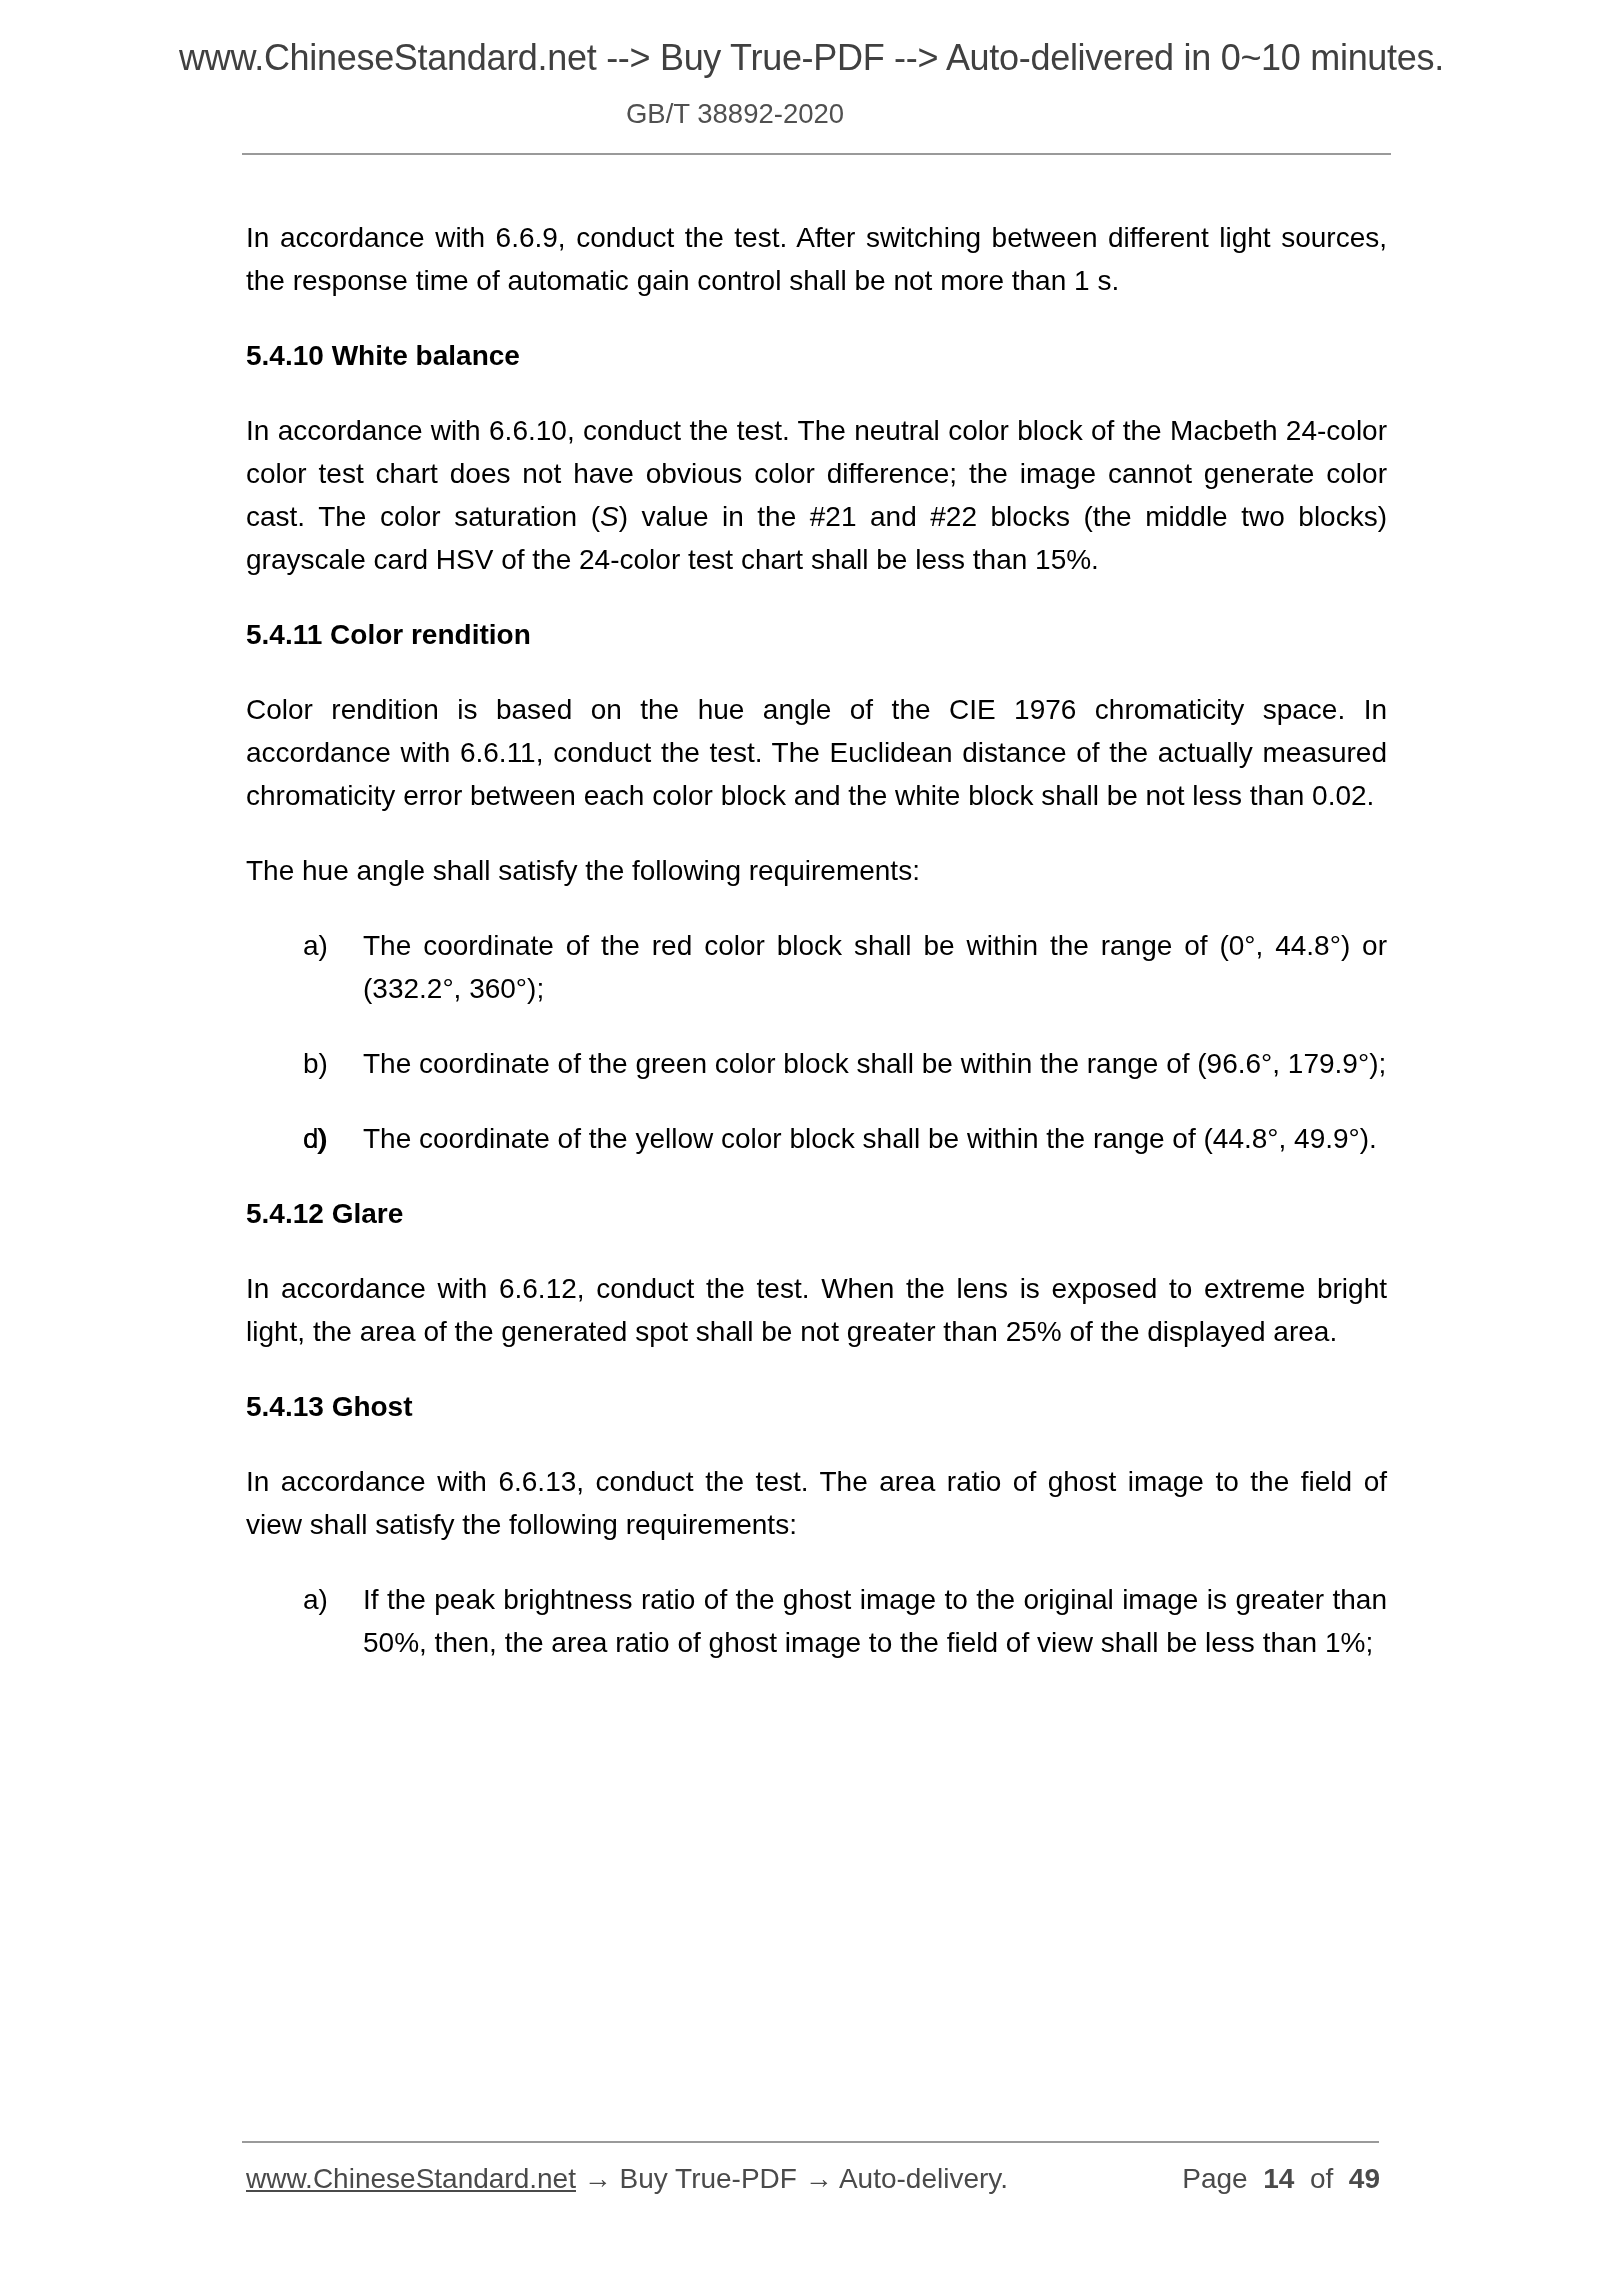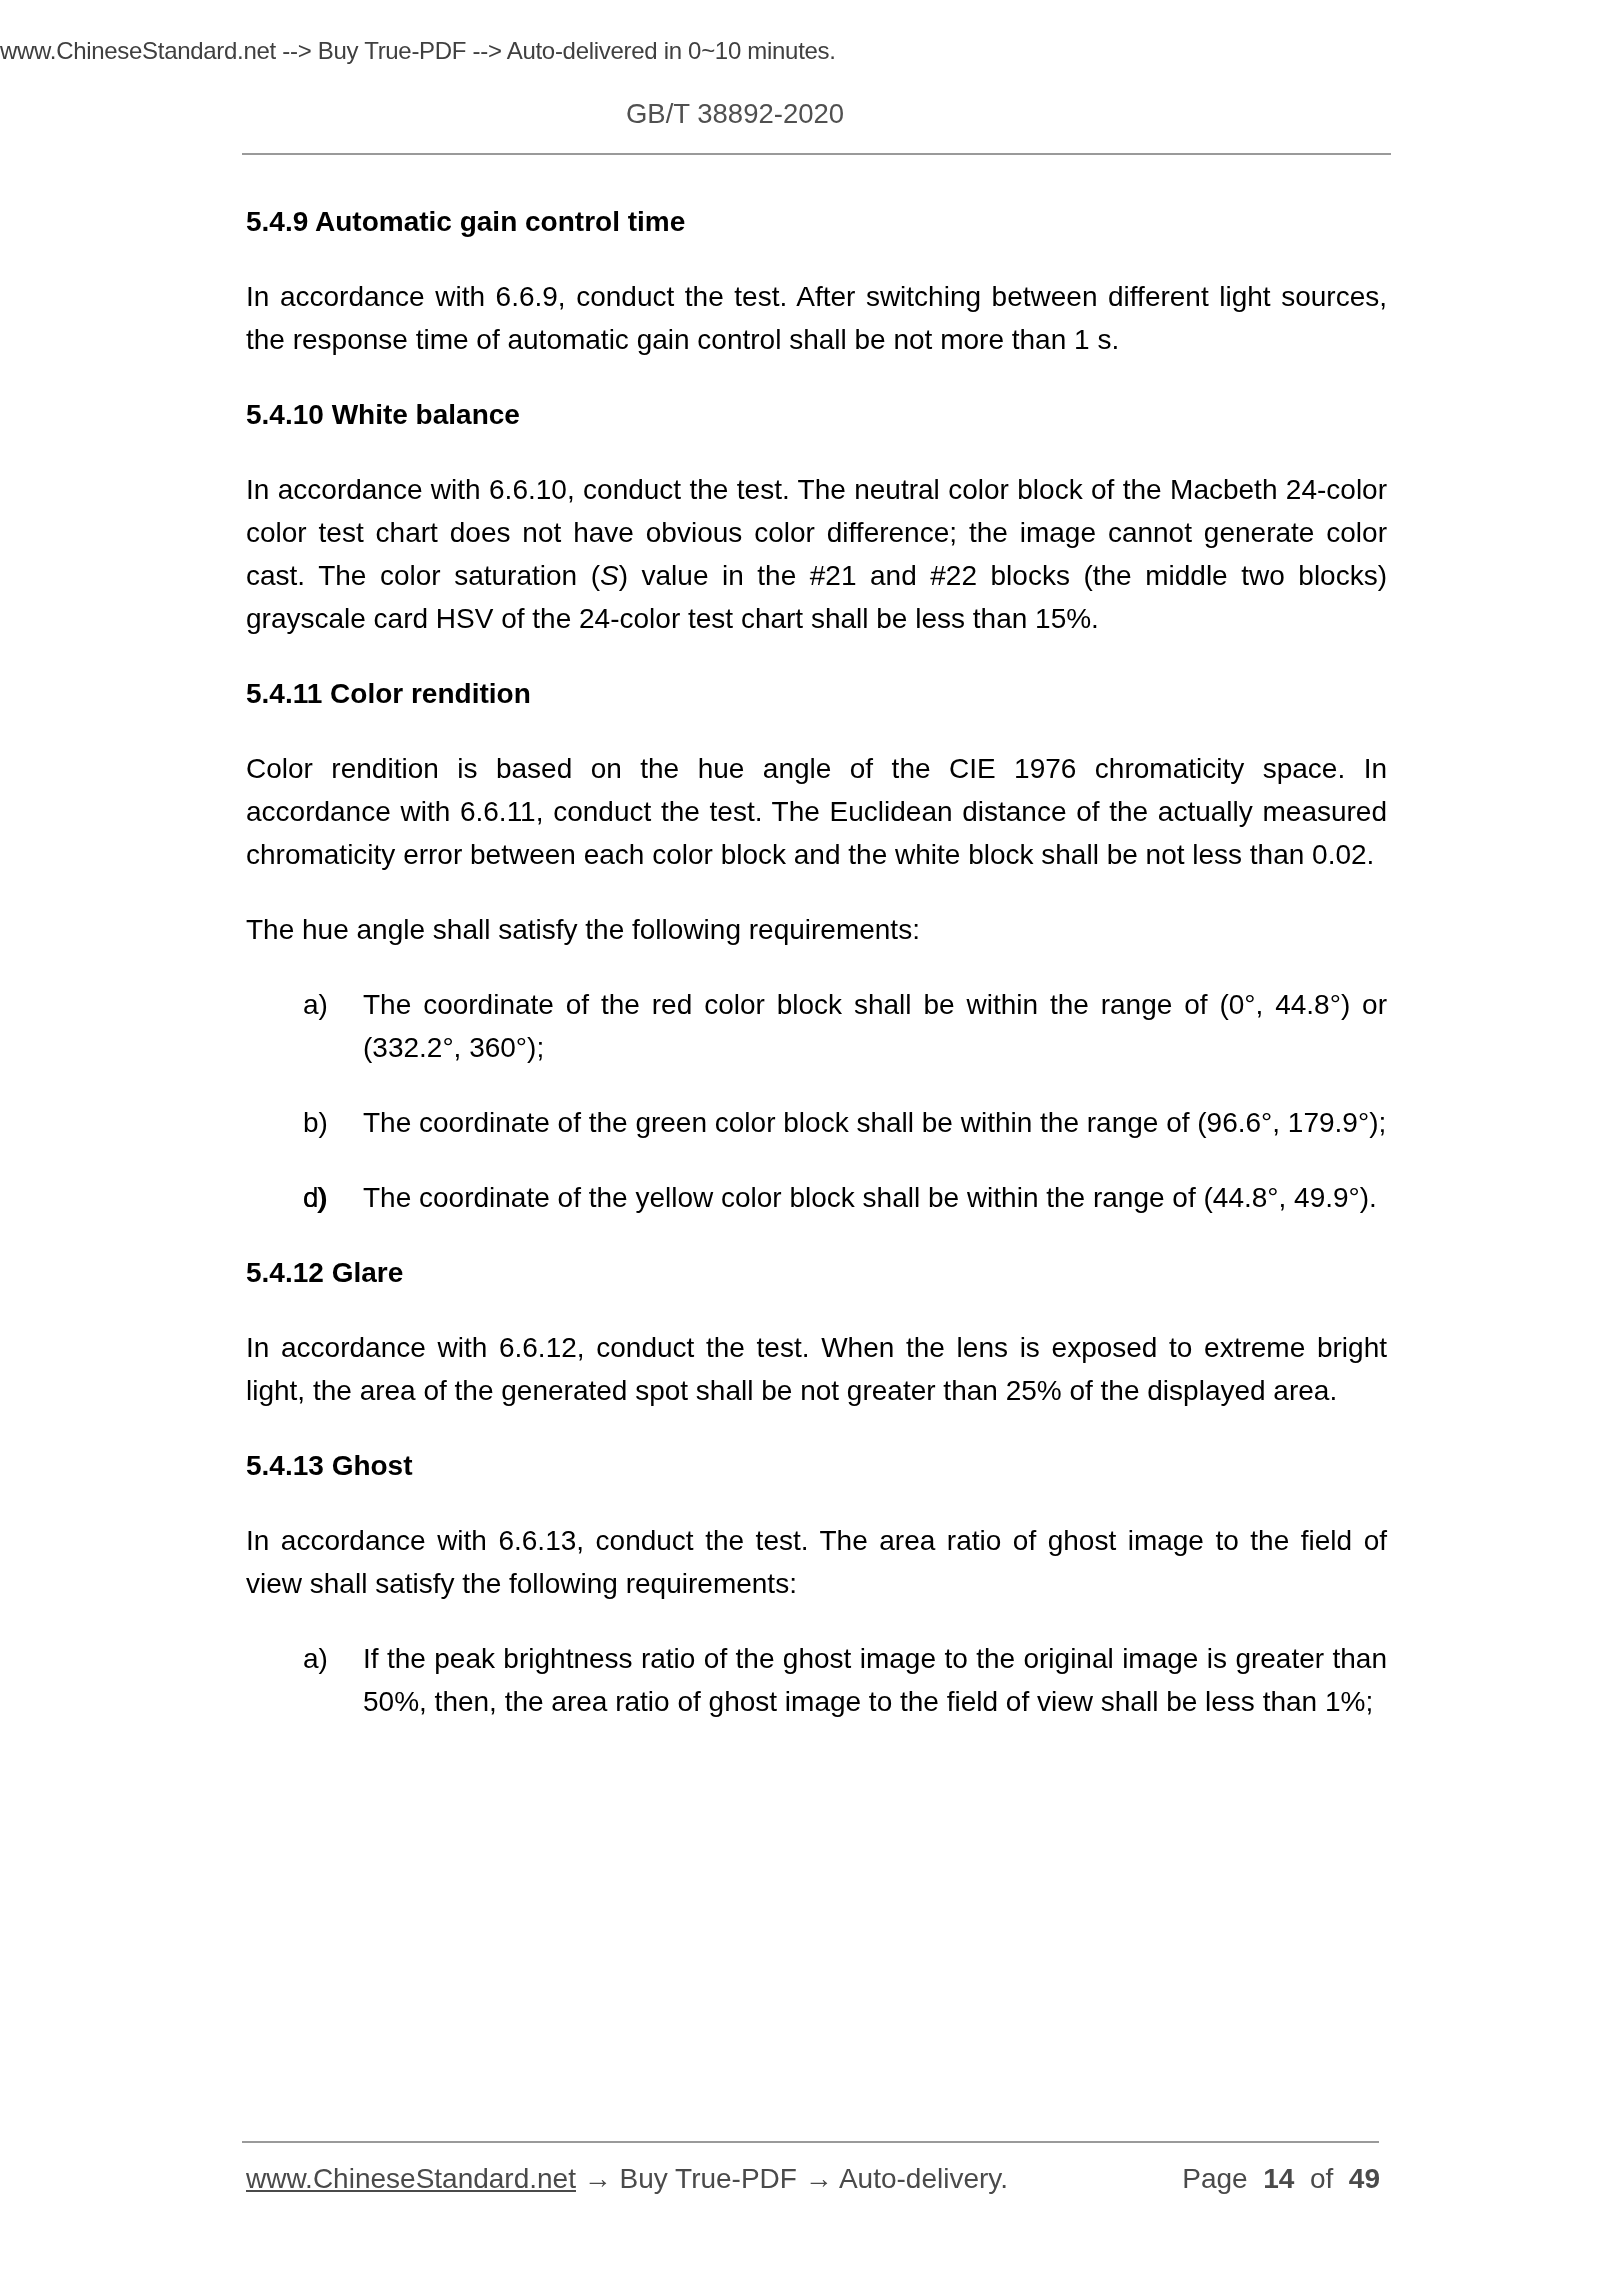--- a/index.html
+++ b/index.html
@@ -6,21 +6,21 @@
   body {
     width: 1623px;
     height: 2295px;
     position: relative;
     font-family: "Liberation Sans", sans-serif;
     color: #000;
     overflow: hidden;
   }
   .banner {
     position: absolute; top: 37px; left: 0; width: 1623px;
-    font-size: 24px; color: #404040;
+    text-align: center; font-size: 36px; color: #404040;
     letter-spacing: -0.3px;
   }
   .doc-code {
     position: absolute; top: 98px; left: 0; width: 1470px;
     text-align: center; font-size: 27.5px; color: #505050;
   }
   .header-rule {
     position: absolute; top: 153px; left: 242px; width: 1149px;
     height: 1.7px; background: #9a9a9a;
   }
@@ -53,21 +53,20 @@
   .footer .bold { font-weight: bold; }
 </style>
 </head>
 <body>
 
 <div class="banner">www.ChineseStandard.net --&gt; Buy True-PDF --&gt; Auto-delivered in 0~10 minutes.</div>
 <div class="doc-code">GB/T 38892-2020</div>
 <div class="header-rule"></div>
 
 <div class="content">
-  <div class="heading">5.4.9 Automatic gain control time</div>
   <div class="para">In accordance with 6.6.9, conduct the test. After switching between different light sources, the response time of automatic gain control shall be not more than 1 s.</div>
 
   <div class="heading">5.4.10 White balance</div>
   <div class="para"><span>In accordance with 6.6.10, conduct the test. The neutral color block of the Macbeth 24-color color test chart does not have obvious color difference; the image cannot generate color cast. The color saturation (</span><i>S</i><span>) value in the #21 and #22 blocks (the middle two blocks) grayscale card HSV of the 24-color test chart shall be less than 15%.</span></div>
 
   <div class="heading">5.4.11 Color rendition</div>
   <div class="para">Color rendition is based on the hue angle of the CIE 1976 chromaticity space. In accordance with 6.6.11, conduct the test. The Euclidean distance of the actually measured chromaticity error between each color block and the white block shall be not less than 0.02.</div>
   <div class="para">The hue angle shall satisfy the following requirements:</div>
   <ul class="list">
     <li><span class="marker">a)</span><span>The coordinate of the red color block shall be within the range of (0°, 44.8°) or (332.2°, 360°);</span></li>

